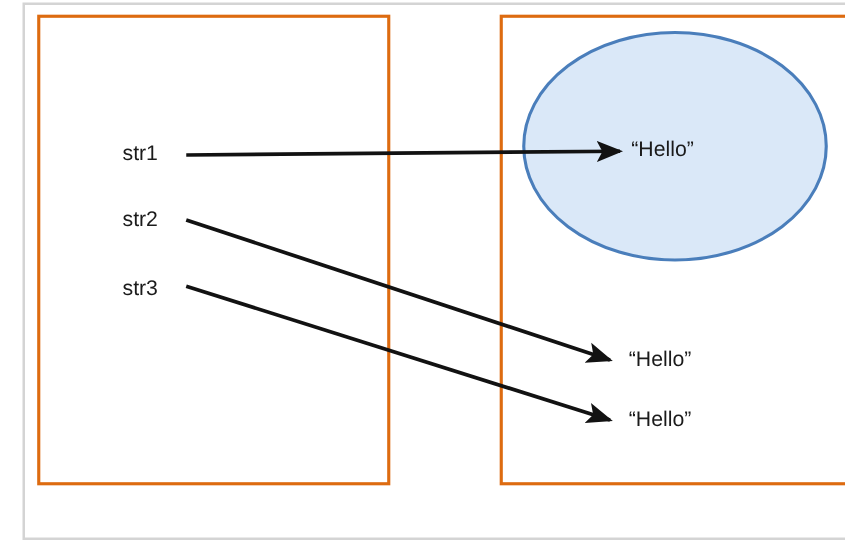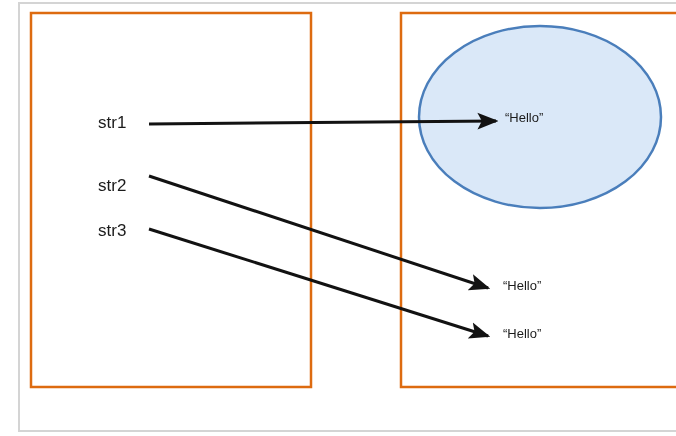--- a/index.html
+++ b/index.html
@@ -52,26 +52,26 @@
     top: 222px;
     width: 279px;
   }
   .var-label {
     position: absolute;
     font-size: 17px;
     color: #1b1b1b;
     white-space: nowrap;
   }
   #label-str1 { left: 82px; top: 113px; }
-  #label-str2 { left: 82px; top: 176px; }
+  #label-str2 { left: 82px; top: 166px; }
   #label-str3 { left: 82px; top: 221px; text-align: right; }
 
   .value-label {
     position: absolute;
-    font-size: 13px;
+    font-size: 17px;
     color: #1b1b1b;
     white-space: nowrap;
   }
   #value-pool   { left: 489px; top: 110px; }
   #value-heap-1 { left: 487px; top: 278px; }
   #value-heap-2 { left: 487px; top: 326px; }
 
   #arrow-layer {
     position: absolute;
     left: 0;

